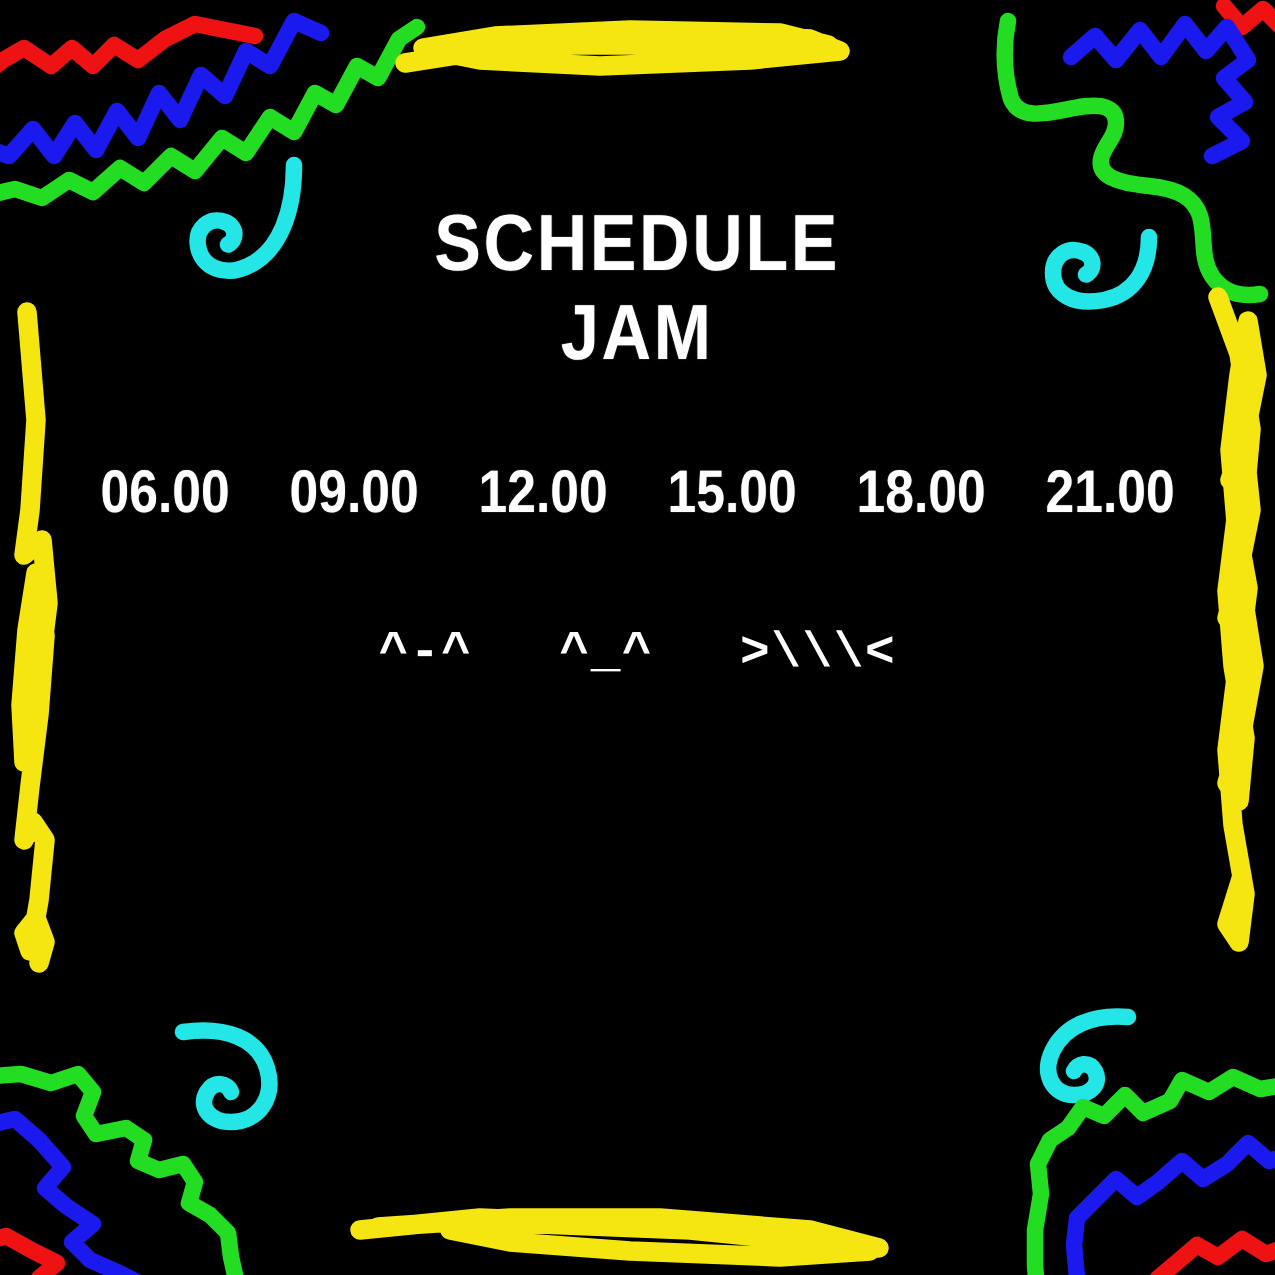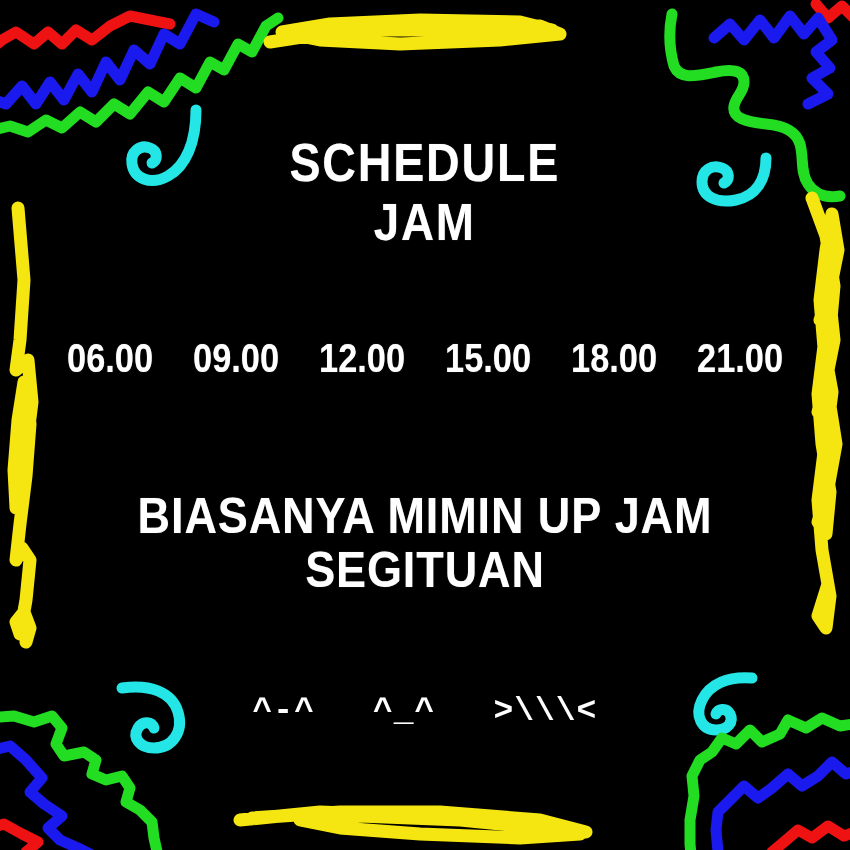--- a/index.html
+++ b/index.html
@@ -23,21 +23,20 @@
     pointer-events: none;
   }
   #content-layer {
     position: absolute;
     inset: 0;
     width: 850px;
     height: 850px;
     display: flex;
     flex-direction: column;
     align-items: center;
-    gap: 30px;
   }
   .title-block {
     margin-top: 136px;
     text-align: center;
   }
   .title-line {
     color: #ffffff;
     font-family: "Liberation Sans Narrow", "Liberation Sans", sans-serif;
     font-weight: 700;
     font-size: 53px;
@@ -156,24 +155,20 @@
 
     <div class="times-row">
       <div class="time-chip">06.00</div>
       <div class="time-chip">09.00</div>
       <div class="time-chip">12.00</div>
       <div class="time-chip">15.00</div>
       <div class="time-chip">18.00</div>
       <div class="time-chip">21.00</div>
     </div>
 
-    <div class="message-block">
-      <div class="message-line">BIASANYA MIMIN UP JAM</div>
-      <div class="message-line">SEGITUAN</div>
-    </div>
 
     <div class="emoticon-row">
       <div class="emoticon">^-^</div>
       <div class="emoticon">^_^</div>
       <div class="emoticon">&gt;\\\&lt;</div>
     </div>
 
   </div>
 </div>
 

